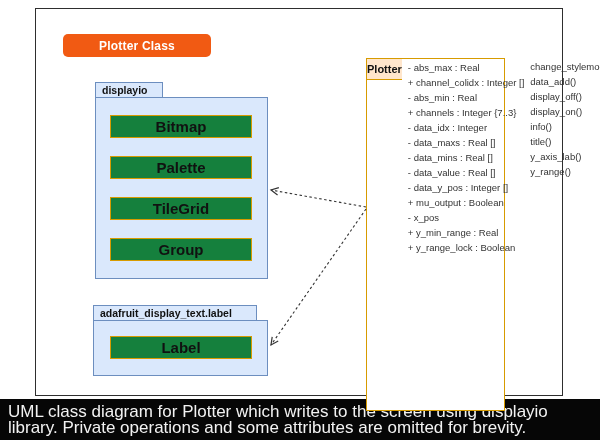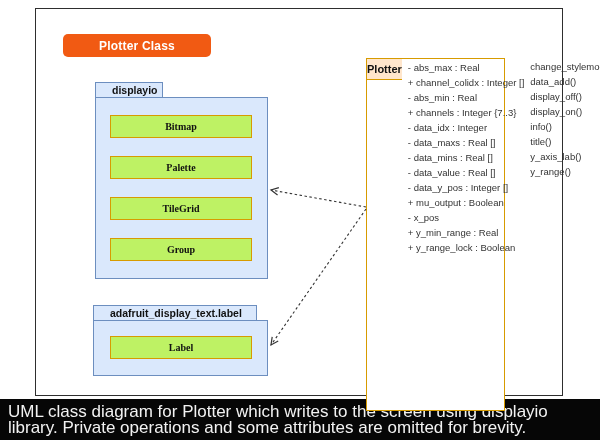--- a/index.html
+++ b/index.html
@@ -37,48 +37,47 @@
   
   .pkg-tab {
     position: absolute;
     background: #dae8fc;
     border: 1px solid #6c8ebf;
     box-sizing: border-box;
     font-size: 10.5px;
     font-weight: bold;
     color: #111111;
     display: flex; align-items: center;
-    padding-left: 16px;
+    padding-left: 6px;
     z-index: 2;
     white-space: nowrap;
   }
   .pkg-body {
     position: absolute;
     background: #dae8fc;
     border: 1px solid #6c8ebf;
     box-sizing: border-box;
     z-index: 1;
   }
   .tab-displayio { left: 59px; top: 73px; width: 68px; height: 16px; }
   .body-displayio { left: 59px; top: 88px; width: 173px; height: 182px; }
   .tab-adafruit { left: 57px; top: 296px; width: 164px; height: 16px; }
   .body-adafruit { left: 57px; top: 311px; width: 175px; height: 56px; }
   
   .class-box {
     position: absolute;
     width: 142px; height: 23px;
-    background: #bef264;
+    background: #15803d;
     border: 1.2px solid #d79b00;
     box-sizing: border-box;
     display: flex; align-items: center; justify-content: center;
-    font-size: 10px;
+    font-size: 15px;
     font-weight: bold;
     color: #111111;
     z-index: 3;
-    font-family: Liberation Serif, serif;
   }
   .cb-bitmap   { left: 74px; top: 106px; }
   .cb-palette  { left: 74px; top: 147px; }
   .cb-tilegrid { left: 74px; top: 188px; }
   .cb-group    { left: 74px; top: 229px; }
   .cb-label    { left: 74px; top: 327px; }
   
   .plotter {
     position: absolute;
     left: 330px; top: 19px;

